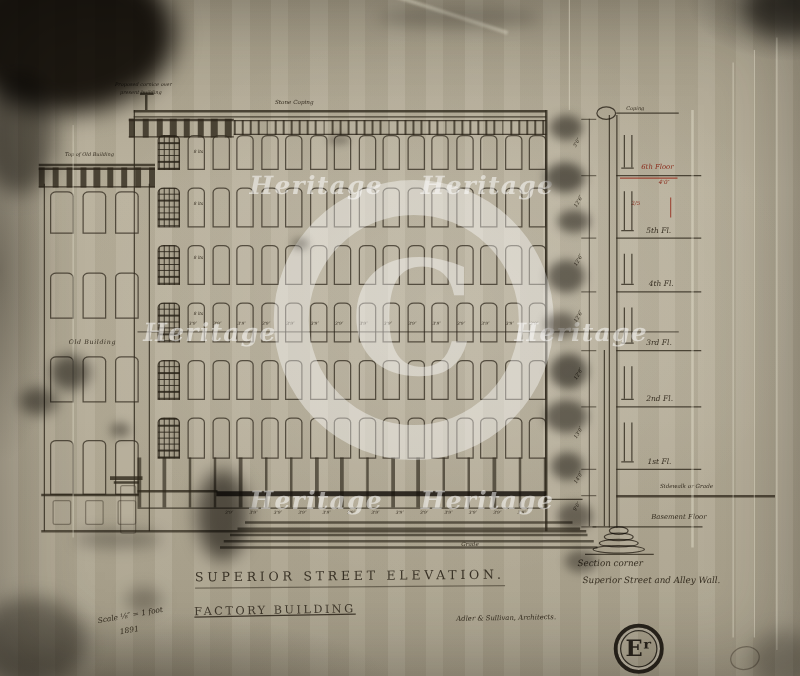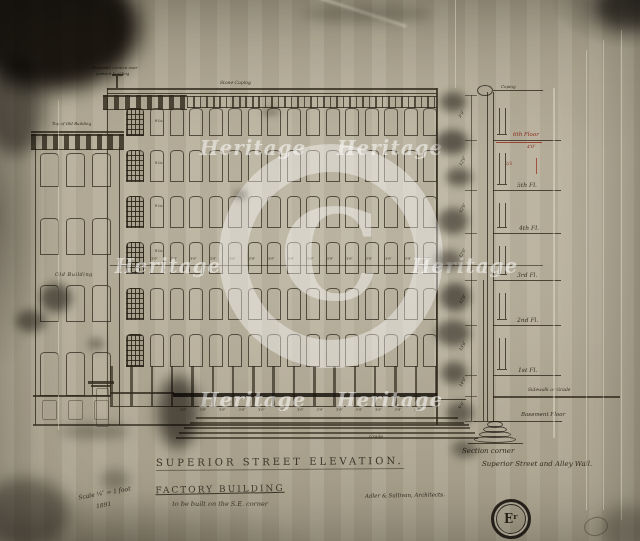--- a/index.html
+++ b/index.html
@@ -43,21 +43,21 @@
   .title1{position:absolute;left:156px;top:456px;font-size:10px;letter-spacing:3px;
       text-transform:uppercase;color:rgba(35,28,18,.85);border-bottom:1px solid rgba(35,28,18,.45);
       padding-bottom:2px;transform:rotate(-.5deg);}
   .title2{position:absolute;left:130px;top:484px;width:180px;text-align:center;font-size:9px;
       letter-spacing:2px;text-transform:uppercase;color:rgba(35,28,18,.8);
       text-decoration:underline;transform:rotate(-1deg);}
   .title3{position:absolute;width:190px;text-align:center;font-size:6.5px;
       color:rgba(35,28,18,.8);font-style:italic;}
   #stamp{position:absolute;left:491px;top:499px;width:34px;height:34px;border-radius:50%;
       border:3px solid rgba(20,16,10,.88);box-shadow:inset 0 0 0 2px rgba(180,172,155,.9), inset 0 0 0 3px rgba(20,16,10,.8);
-      display:flex;align-items:center;justify-content:center;font-weight:bold;font-size:12px;
+      display:flex;align-items:center;justify-content:center;font-weight:bold;font-size:18px;
       color:rgba(20,16,10,.88);font-family:"DejaVu Serif",serif;}
   #monogram{position:absolute;left:584px;top:517px;width:22px;height:17px;border-radius:50%;
       border:1px solid rgba(60,52,40,.45);transform:rotate(-12deg);}
 </style>
 </head>
 <body>
 
 <div id="stage">
 
   <div class="hw" style="left:92px;top:66px;font-size:4px;">Proposed cornice over</div>
@@ -77,26 +77,25 @@
   <div class="hw" style="left:517px;top:182px;font-size:6px;">5th Fl.</div>
   <div class="hw" style="left:519px;top:225px;font-size:6px;">4th Fl.</div>
   <div class="hw" style="left:517px;top:272px;font-size:6px;">3rd Fl.</div>
   <div class="hw" style="left:517px;top:317px;font-size:6px;">2nd Fl.</div>
   <div class="hw" style="left:518px;top:367px;font-size:6px;">1st Fl.</div>
   <div class="hw" style="left:528px;top:388px;font-size:4.5px;">Sidewalk or Grade</div>
   <div class="hw" style="left:521px;top:411px;font-size:5.5px;">Basement Floor</div>
 
   <div class="title1">Superior Street Elevation.</div>
   <div class="title2">Factory Building</div>
-  <div class="title3" style="left:125px;top:500px;">to be built on the S.E. corner</div>
   <div class="hw" style="left:365px;top:492px;font-size:5.5px;transform:rotate(-1deg);">Adler &amp; Sullivan, Architects.</div>
   <div class="hw" style="left:78px;top:490px;font-size:6px;transform:rotate(-10deg);">Scale ⅛″ = 1 foot</div>
   <div class="hw" style="left:96px;top:502px;font-size:6px;transform:rotate(-10deg);">1891</div>
   <div class="hw" style="left:462px;top:448px;font-size:7px;">Section corner</div>
-  <div class="hw" style="left:482px;top:461px;font-size:7px;">Superior Street and Alley Wall.</div>
+  <div class="hw" style="left:466px;top:461px;font-size:7px;">Superior Street and Alley Wall.</div>
 
   <div id="stamp">Eʳ</div>
   <div id="monogram"></div>
 
   <div class="ln" style="left: 107px; top: 88px; width: 330px; height: 2px;"></div>
     <div class="ln" style="left: 107px; top: 93px; width: 330px; height: 1px;"></div>
     <div class="checker" style="left: 103px; top: 95px; width: 84px; height: 12px;"></div>
     <div class="dentil" style="left: 187px; top: 96px; width: 250px; height: 10px;"></div>
     <div class="ln" style="left: 107px; top: 88px; width: 1px; height: 307px;"></div>
     <div class="ln" style="left: 436px; top: 88px; width: 1.5px; height: 337px;"></div>

